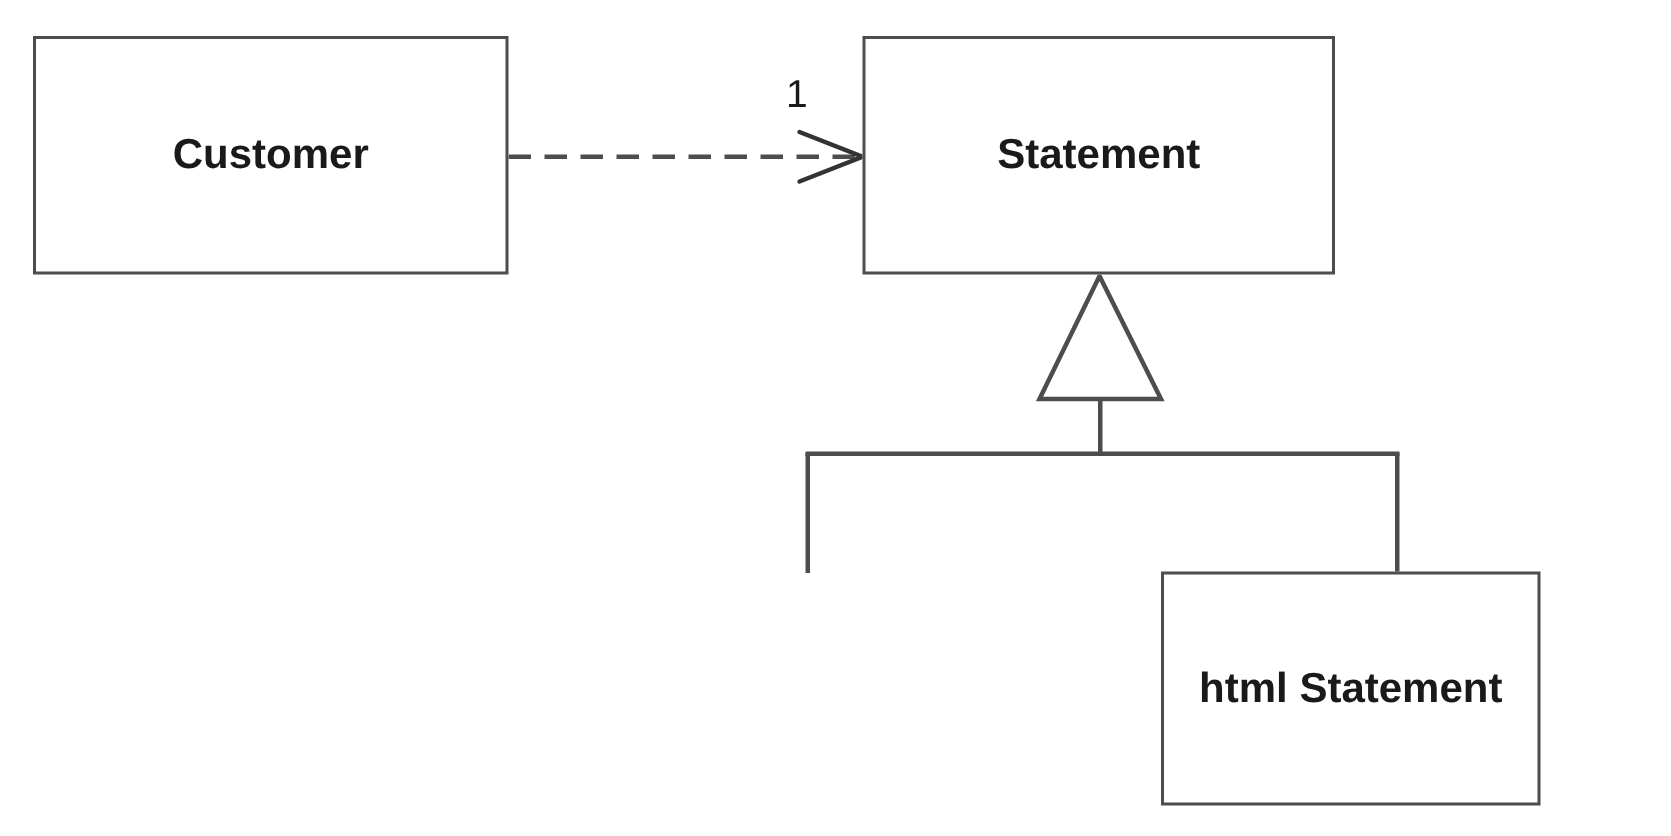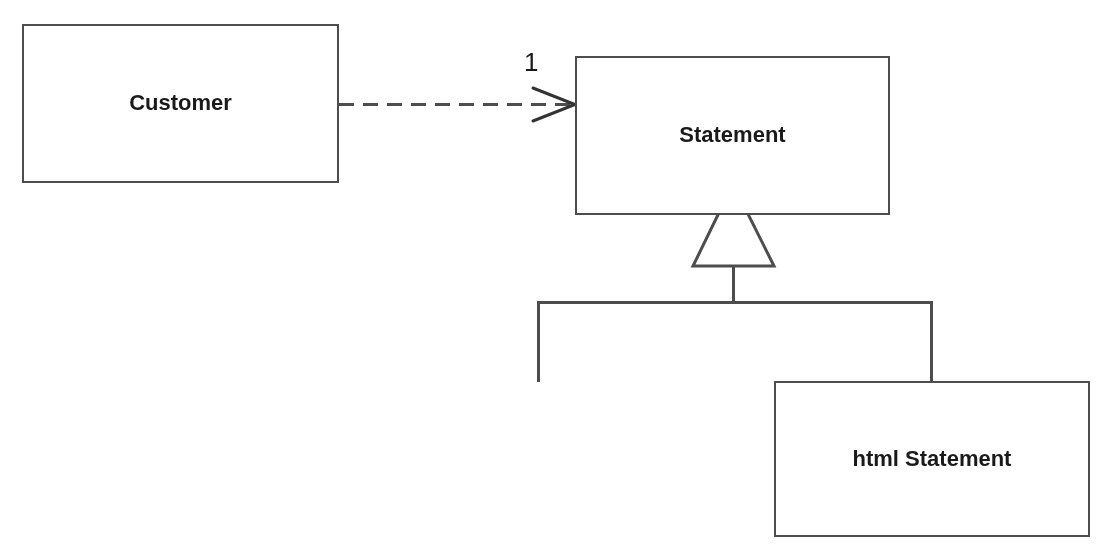--- a/index.html
+++ b/index.html
@@ -30,32 +30,32 @@
     position: absolute;
     box-sizing: border-box;
     background: #ffffff;
     border: 2px solid #4d4d4d;
     display: flex;
     align-items: center;
     justify-content: center;
   }
   .class-name {
     font-family: "Liberation Sans", sans-serif;
-    font-size: 22px;
+    font-size: 28px;
     font-weight: bold;
     color: #1a1a1a;
     letter-spacing: 0px;
     line-height: 1.1;
     text-align: right;
     white-space: nowrap;
   }
   #node-customer  { left: 22px;  top: 24px;  width: 317px; height: 159px; }
-  #node-statement { left: 575px; top: 24px;  width: 315px; height: 159px; margin-top: 32px; }
+  #node-statement { left: 575px; top: 24px;  width: 315px; height: 159px; }
   #node-text-statement { left: 379px; top: 381px; width: 318px; height: 156px; }
-  #node-html-statement { left: 774px; top: 381px; width: 316px; height: 156px; }
+  #node-html-statement { left: 774px; top: 381px; width: 253px; height: 156px; }
 
   .edge-label {
     position: absolute;
     font-family: "Liberation Sans", sans-serif;
     font-size: 26px;
     font-weight: normal;
     color: #1a1a1a;
     white-space: nowrap;
   }
   #label-multiplicity-one { left: 524px; top: 47px; }

